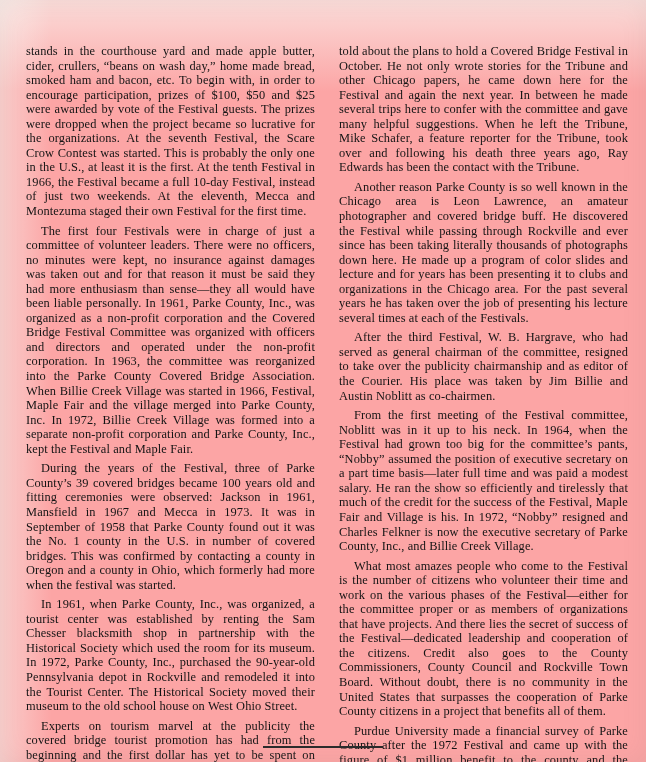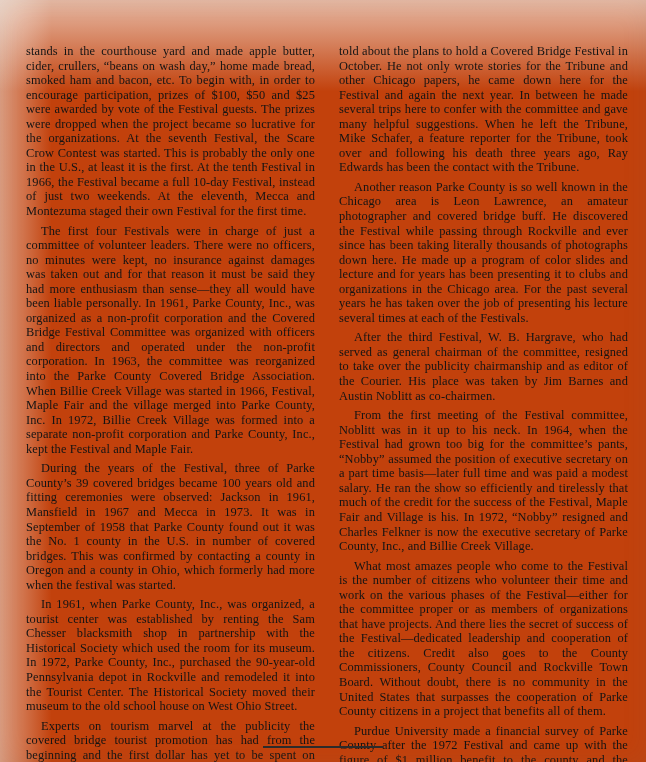--- a/index.html
+++ b/index.html
@@ -11,21 +11,21 @@
     width: 646px;
     height: 762px;
     font-family: "Liberation Serif", serif;
     color: #141414;
     position: relative;
     overflow: hidden;
   }
   .page {
     position: absolute;
     inset: 0;
-    background: #c2410c;
+    background: #fca5a5;
   }
   .scan-tint {
     position: absolute;
     inset: 0;
     background:
       linear-gradient(180deg, rgba(250,250,246,0.65) 0%, rgba(255,255,255,0.0) 12%),
       linear-gradient(90deg, rgba(248,248,244,0.5) 0%, rgba(255,255,255,0) 8%);
     pointer-events: none;
   }
   .columns {
@@ -84,21 +84,21 @@
       <p>stands in the courthouse yard and made apple butter, cider, crullers, “beans on wash day,” home made bread, smoked ham and bacon, etc. To begin with, in order to encourage participation, prizes of $100, $50 and $25 were awarded by vote of the Festival guests. The prizes were dropped when the project became so lucrative for the organizations. At the seventh Festival, the Scare Crow Contest was started. This is probably the only one in the U.S., at least it is the first. At the tenth Festival in 1966, the Festival became a full 10-day Festival, instead of just two weekends. At the eleventh, Mecca and Montezuma staged their own Festival for the first time.</p>
       <p class="indent">The first four Festivals were in charge of just a committee of volunteer leaders. There were no officers, no minutes were kept, no insurance against damages was taken out and for that reason it must be said they had more enthusiasm than sense—they all would have been liable personally. In 1961, Parke County, Inc., was organized as a non-profit corporation and the Covered Bridge Festival Committee was organized with officers and directors and operated under the non-profit corporation. In 1963, the committee was reorganized into the Parke County Covered Bridge Association. When Billie Creek Village was started in 1966, Festival, Maple Fair and the village merged into Parke County, Inc. In 1972, Billie Creek Village was formed into a separate non-profit corporation and Parke County, Inc., kept the Festival and Maple Fair.</p>
       <p class="indent">During the years of the Festival, three of Parke County’s 39 covered bridges became 100 years old and fitting ceremonies were observed: Jackson in 1961, Mansfield in 1967 and Mecca in 1973. It was in September of 1958 that Parke County found out it was the No. 1 county in the U.S. in number of covered bridges. This was confirmed by contacting a county in Oregon and a county in Ohio, which formerly had more when the festival was started.</p>
       <p class="indent">In 1961, when Parke County, Inc., was organized, a tourist center was established by renting the Sam Chesser blacksmith shop in partnership with the Historical Society which used the room for its museum. In 1972, Parke County, Inc., purchased the 90-year-old Pennsylvania depot in Rockville and remodeled it into the Tourist Center. The Historical Society moved their museum to the old school house on West Ohio Street.</p>
       <p class="indent">Experts on tourism marvel at the publicity the covered bridge tourist promotion has had from the beginning and the first dollar has yet to be spent on advertising in newspapers, magazines, radio or TV. Foremost is the Chicago Tribune which before all the Festivals but one has featured it with stories and pictures, many of them in color. Many have asked the reason for this, so here is the story for the first time in print: Dan Tortorell, a reporter-photographer for the Tribune, came to Rockville in 1957 to interview Arthur A. Hargrave, who was to be 101 years old that year. Dan was</p>
     </div>
 
     <div class="col">
       <p>told about the plans to hold a Covered Bridge Festival in October. He not only wrote stories for the Tribune and other Chicago papers, he came down here for the Festival and again the next year. In between he made several trips here to confer with the committee and gave many helpful suggestions. When he left the Tribune, Mike Schafer, a feature reporter for the Tribune, took over and following his death three years ago, Ray Edwards has been the contact with the Tribune.</p>
       <p class="indent">Another reason Parke County is so well known in the Chicago area is Leon Lawrence, an amateur photographer and covered bridge buff. He discovered the Festival while passing through Rockville and ever since has been taking literally thousands of photographs down here. He made up a program of color slides and lecture and for years has been presenting it to clubs and organizations in the Chicago area. For the past several years he has taken over the job of presenting his lecture several times at each of the Festivals.</p>
-      <p class="indent">After the third Festival, W. B. Hargrave, who had served as general chairman of the committee, resigned to take over the publicity chairmanship and as editor of the Courier. His place was taken by Jim Barnes and Austin Noblitt as co-chairmen.</p>
+      <p class="indent">After the third Festival, W. B. Hargrave, who had served as general chairman of the committee, resigned to take over the publicity chairmanship and as editor of the Courier. His place was taken by Jim Billie and Austin Noblitt as co-chairmen.</p>
       <p class="indent">From the first meeting of the Festival committee, Noblitt was in it up to his neck. In 1964, when the Festival had grown too big for the committee’s pants, “Nobby” assumed the position of executive secretary on a part time basis—later full time and was paid a modest salary. He ran the show so efficiently and tirelessly that much of the credit for the success of the Festival, Maple Fair and Village is his. In 1972, “Nobby” resigned and Charles Felkner is now the executive secretary of Parke County, Inc., and Billie Creek Village.</p>
       <p class="indent">What most amazes people who come to the Festival is the number of citizens who volunteer their time and work on the various phases of the Festival—either for the committee proper or as members of organizations that have projects. And there lies the secret of success of the Festival—dedicated leadership and cooperation of the citizens. Credit also goes to the County Commissioners, County Council and Rockville Town Board. Without doubt, there is no community in the United States that surpasses the cooperation of Parke County citizens in a project that benefits all of them.</p>
       <p class="indent">Purdue University made a financial survey of Parke County after the 1972 Festival and came up with the figure of $1 million benefit to the county and the Festival is still growing. It’s come a long way from that first $930 budget and 2,500 attendance. It is estimated that in the 10 days of the last Festival, the attendance os 390,000.</p>
 
     </div>
 
   </div>
 
   <div class="bottom-rule"></div>
   <div class="edge-shadow"></div>

